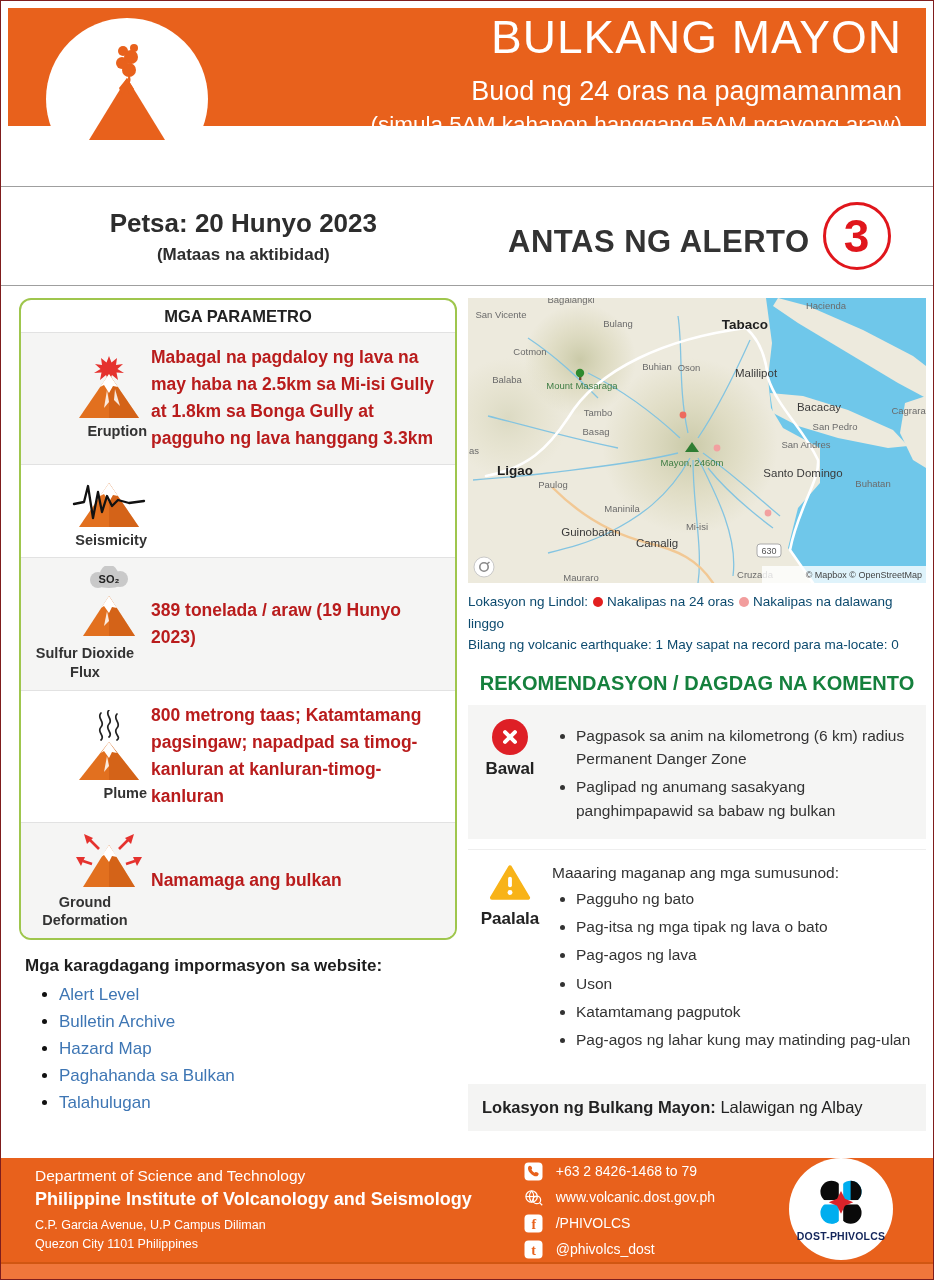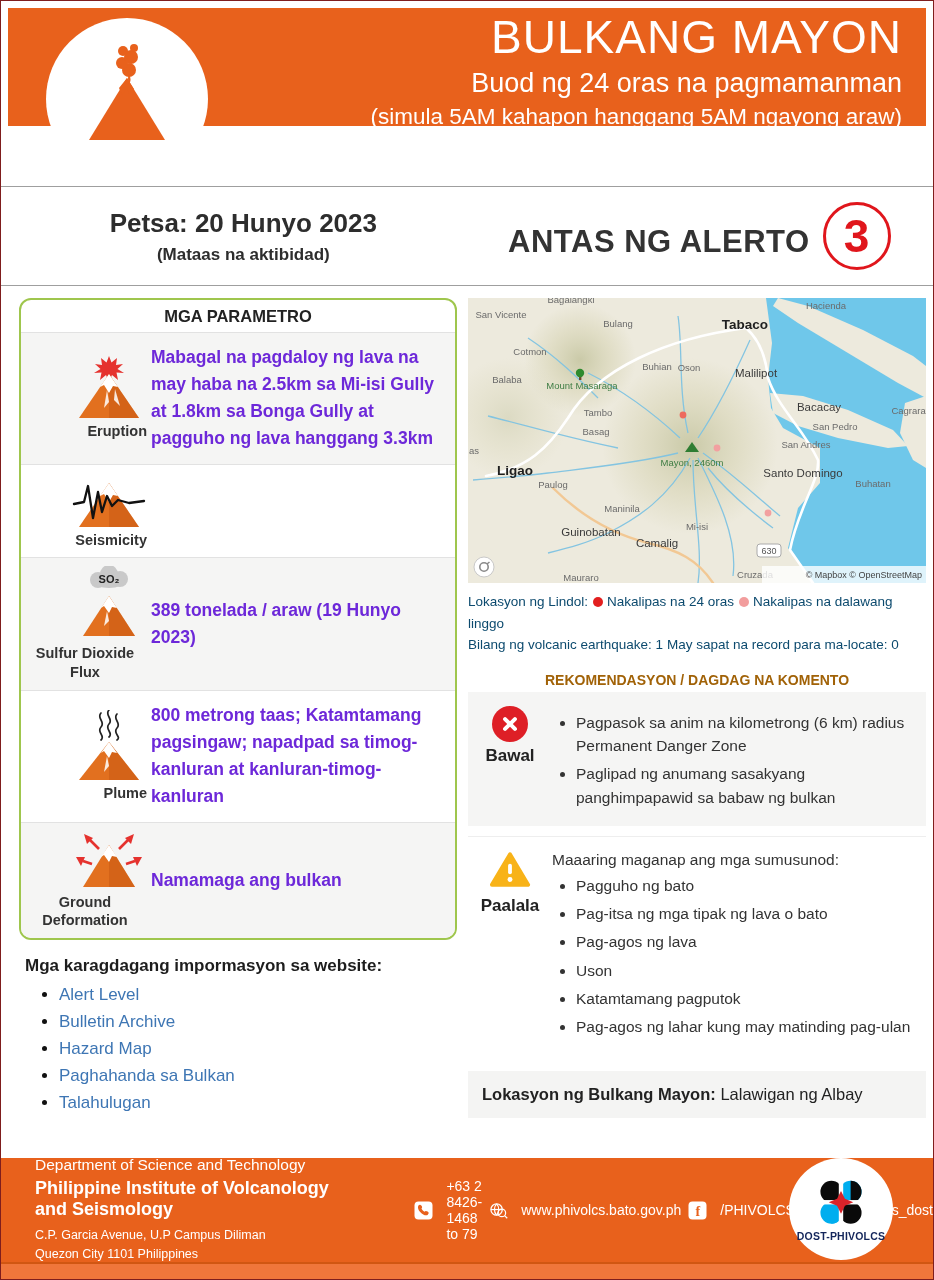--- a/index.html
+++ b/index.html
@@ -12,21 +12,21 @@
 
   
   .header-wrap { position:relative; margin:7px 7px 0 7px; }
   .header-orange { background:#E8611C; height:118px; }
   .logo-circle {
     position:absolute; left:38px; top:10px; width:162px; height:162px;
     background:#fff; border-radius:50%; display:flex; align-items:center; justify-content:center; z-index:2;
   }
   .header-text { position:absolute; top:4px; right:24px; text-align:right; color:#fff; }
   .h-title { font-size:46px; line-height:1.12; font-weight:normal; letter-spacing:1px; }
-  .h-sub { font-size:27px; margin-top:4px; }
+  .h-sub { font-size:27px; margin-top:12px; }
   .h-sub2 { font-size:22.5px; margin-top:5px; }
 
   
   .date-band {
     margin-top:60px; height:100px; border-top:1px solid #9f9f9f; border-bottom:1px solid #9f9f9f;
     display:flex; align-items:center;
   }
   .date-left { width:52%; text-align:center; }
   .petsa { font-size:26px; font-weight:bold; color:#2d2d2d; }
   .aktibidad { font-size:17px; font-weight:bold; color:#2d2d2d; margin-top:6px; }
@@ -42,36 +42,36 @@
   .col-left { width:440px; }
   .col-right { width:458px; }
 
   
   .param-card { border:2px solid #9FC64D; border-radius:12px; overflow:hidden; background:#fff; }
   .param-title { text-align:center; font-weight:bold; font-size:16.5px; color:#222; padding:7px 0 6px; }
   .param-row { display:flex; border-top:1px solid #e2e2e2; align-items:center; }
   .param-row:nth-child(odd) { background:#f5f5f4; }
   .icon-cell { width:128px; flex-shrink:0; display:flex; flex-direction:column; align-items:flex-end; padding:8px 2px; }
   .icon-label { font-weight:bold; font-size:14.5px; color:#333; text-align:center; line-height:1.3; margin-top:2px; }
-  .param-text { flex:1; padding:11px 10px 11px 2px; font-weight:bold; font-size:17.5px; color:#6d28d9; line-height:1.55; }
+  .param-text { flex:1; padding:11px 10px 11px 2px; font-weight:bold; font-size:17.5px; color:#b91c1c; line-height:1.55; }
 
   
   .links-sec { margin-top:16px; padding-left:6px; }
   .links-heading { font-weight:bold; font-size:17px; color:#1d1d1d; }
   ul.links { margin:9px 0 0 0; padding-left:34px; }
   ul.links li { font-size:17px; color:#111; margin:7px 0; }
   ul.links li span { color:#3E76B4; cursor:pointer; }
 
   
   .map-box { width:458px; height:285px; position:relative; background:#EDEADD; overflow:hidden; }
   .map-box svg { position:absolute; inset:0; }
   .legend { margin-top:8px; font-size:13.5px; color:#0c4a6e; line-height:1.6; }
   .dot { display:inline-block; width:10px; height:10px; border-radius:50%; margin:0 4px 0 5px; vertical-align:-1px; }
   .dot.red { background:#E21F1F; } .dot.pink { background:#F29D9D; }
-  .recs-title { text-align:center; font-weight:bold; font-size:14px; margin:16px 0 4px; color:#a16207; }
+  .recs-title { text-align:center; font-weight:bold; font-size:20px; margin:16px 0 10px; color:#15803d; }
   .rec-block { display:flex; padding:12px 8px 12px 0; }
   .rec-block.bawal { background:#f5f5f4; }
   .rec-block.paalala { margin-top:10px; border-top:1px solid #eee; }
   .rec-icon-col { width:84px; text-align:center; flex-shrink:0; padding-top:2px; }
   .rec-label { font-weight:bold; font-size:17px; color:#222; margin-top:4px; }
   .bawal-circle { width:36px; height:36px; margin:0 auto; background:#DE1F26; border-radius:50%; position:relative; }
   .bawal-circle i { position:absolute; left:50%; top:50%; width:18px; height:4px; background:#fff; border-radius:2px; }
   .bawal-circle i.a { transform:translate(-50%,-50%) rotate(45deg); }
   .bawal-circle i.b { transform:translate(-50%,-50%) rotate(-45deg); }
   ul.rec-list { margin:2px 0 0 0; padding-left:24px; font-size:15.5px; color:#333; line-height:1.5; }
@@ -79,21 +79,21 @@
   .paalala-intro { font-size:15.5px; color:#333; margin:2px 0 2px; }
   .location-bar { margin-top:16px; background:#f4f4f3; padding:14px 14px; font-size:16.5px; color:#222; }
   .location-bar b { font-weight:bold; }
 
   
   .footer { position:absolute; left:0; right:0; bottom:0; }
   .footer-main { background:#E8611C; height:104px; display:flex; align-items:center; padding-left:34px; color:#fff; position:relative; }
   .f-dept { font-size:15.5px; }
   .f-inst { font-size:18px; font-weight:bold; margin:4px 0 6px; }
   .f-addr { font-size:12.5px; line-height:1.5; }
-  .footer-contacts { margin-left:52px; display:flex; flex-direction:row; gap:7px; }
+  .footer-contacts { margin-left:52px; display:flex; flex-direction:column; gap:7px; }
   .c-row { display:flex; align-items:center; gap:13px; font-size:14px; }
   .c-icon { width:19px; height:19px; flex-shrink:0; }
   .footer-strip { height:17px; background:#F0763B; border-top:2px solid #D15612; }
   .footer-logo {
     position:absolute; right:40px; top:0px; width:104px; height:102px; background:#fff; border-radius:50%;
     display:flex; flex-direction:column; align-items:center; justify-content:center; z-index:3;
   }
   .footer-logo .logo-txt { font-size:10.5px; font-weight:bold; color:#13255A; margin-top:-2px; letter-spacing:.2px; }
 
   
@@ -419,21 +419,21 @@
           <svg class="c-icon" viewBox="0 0 20 19">
             <g fill="none" stroke="#fff" stroke-width="1.3">
               <circle cx="8" cy="8.5" r="6"></circle>
               <line x1="2" y1="8.5" x2="14" y2="8.5"></line>
               <path d="M8,2.5 c-3,3 -3,9 0,12"></path>
               <path d="M8,2.5 c3,3 3,9 0,12"></path>
               <circle cx="13.5" cy="12" r="4"></circle>
               <line x1="16.4" y1="14.9" x2="19.2" y2="17.6"></line>
             </g>
           </svg>
-          <span>www.phivolcs.bato.gov.ph</span>
+          <span>www.volcanic.dost.gov.ph</span>
         </div>
         <div class="c-row">
           <svg class="c-icon" viewBox="0 0 19 19">
             <rect x="0.5" y="0.5" width="18" height="18" rx="4" fill="#fff"></rect>
             <text x="9.8" y="14.5" text-anchor="middle" font-size="14" font-weight="bold" fill="#E8611C" font-family="Liberation Serif, serif">f</text>
           </svg>
           <span>/PHIVOLCS</span>
         </div>
         <div class="c-row">
           <svg class="c-icon" viewBox="0 0 19 19">

